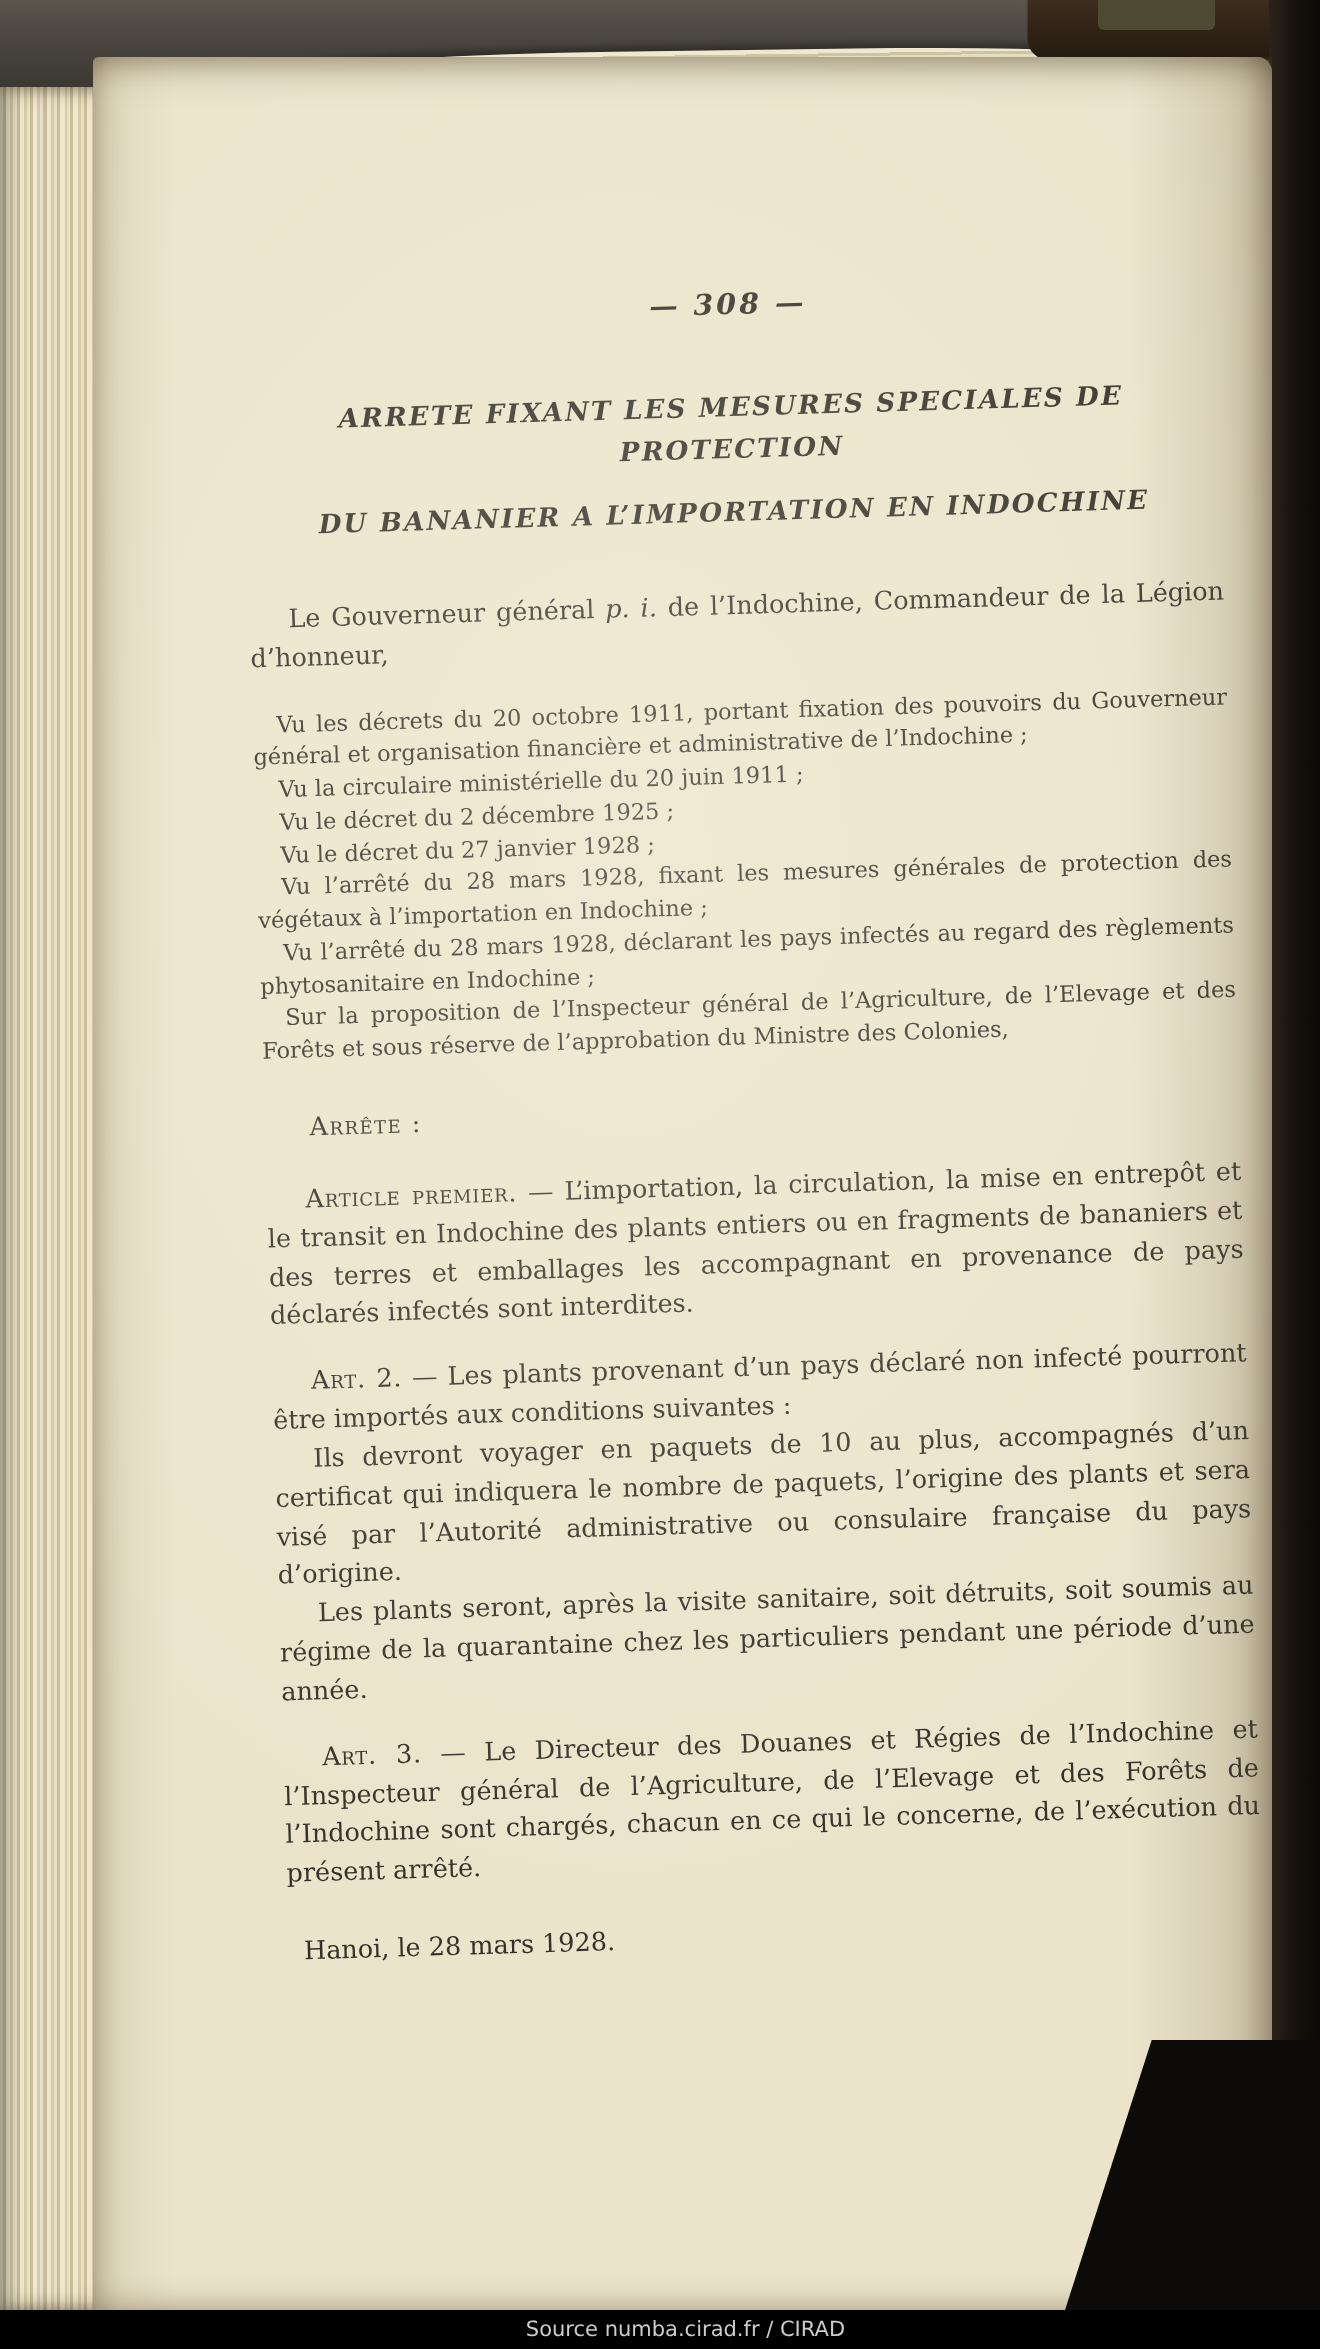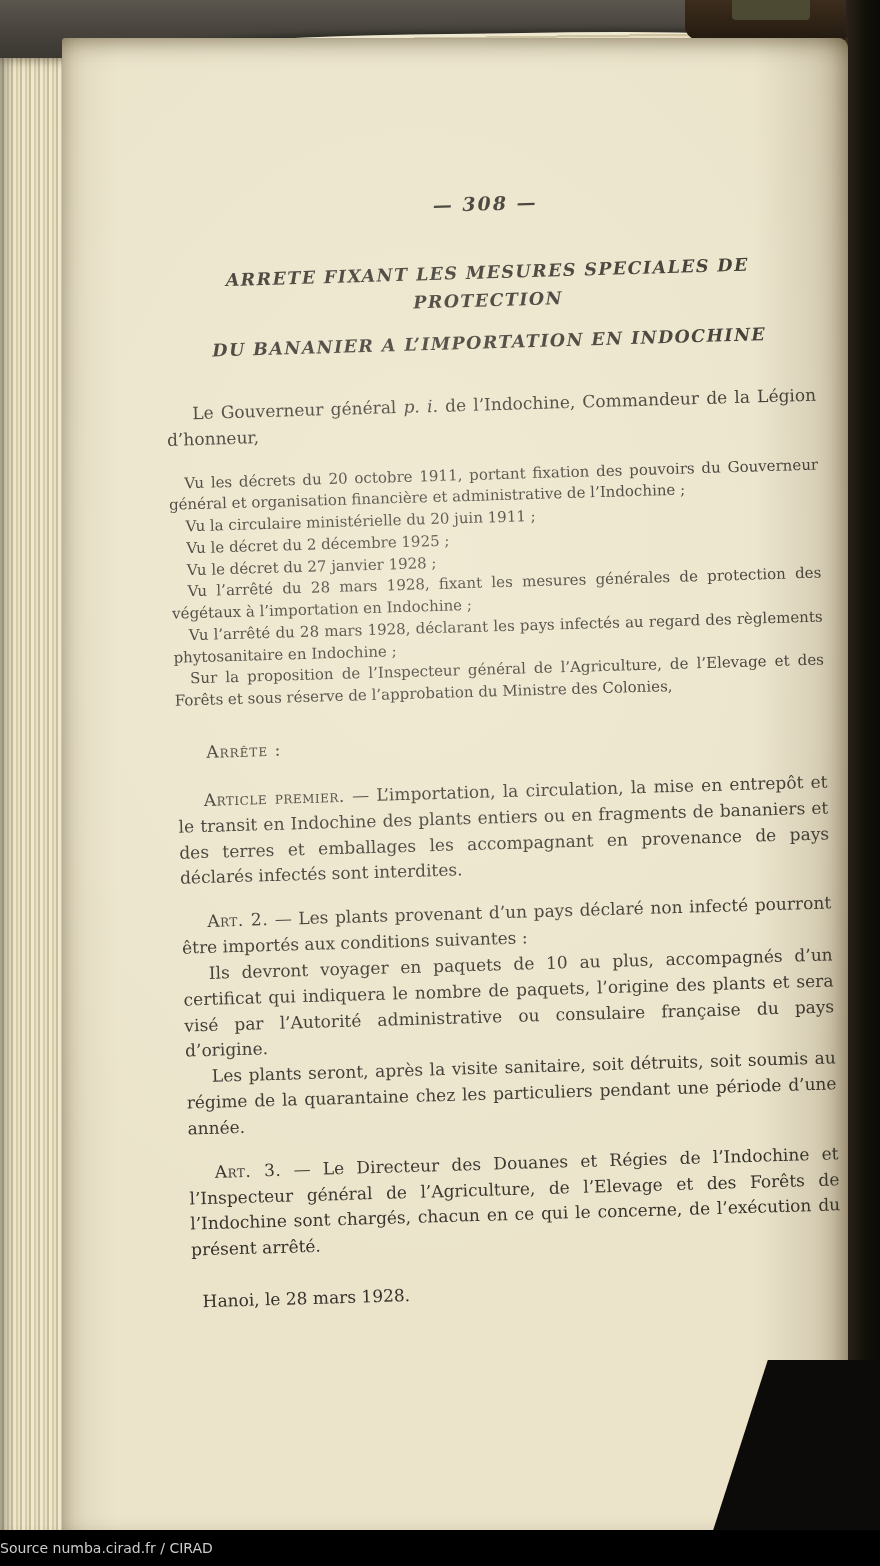--- a/index.html
+++ b/index.html
@@ -103,25 +103,25 @@
   .body {
     font-size: 17px; line-height: 1.52; text-indent: 26px;
     text-align: justify;
   }
   .gap-after { margin-bottom: 18px; }
   .lead { font-variant: small-caps; letter-spacing: .5px; }
   .date-line { font-size: 17px; margin-top: 28px; text-indent: 10px; }
 
   
   .footer-bar {
-    position: absolute; left: 0; bottom: 0; width: 100%; height: 36px;
+    position: absolute; left: 0; bottom: 0; width: 100%; height: 26px;
     background: #000; color: #cccccc;
     font-family: "DejaVu Sans", "Liberation Sans", sans-serif; font-size: 14px;
-    display: flex; align-items: center; justify-content: flex-start;
-    padding-right: 10px; box-sizing: border-box;
+    display: flex; align-items: center; justify-content: center;
+    padding-right: 10px; box-sizing: border-box; padding-left: 44px;
   }
 </style>
 </head>
 <body>
 
 <div class="scene">
 
   <div class="pages-top"></div>
   <div class="spine-top"></div>
   <div class="spine-tab"></div>

